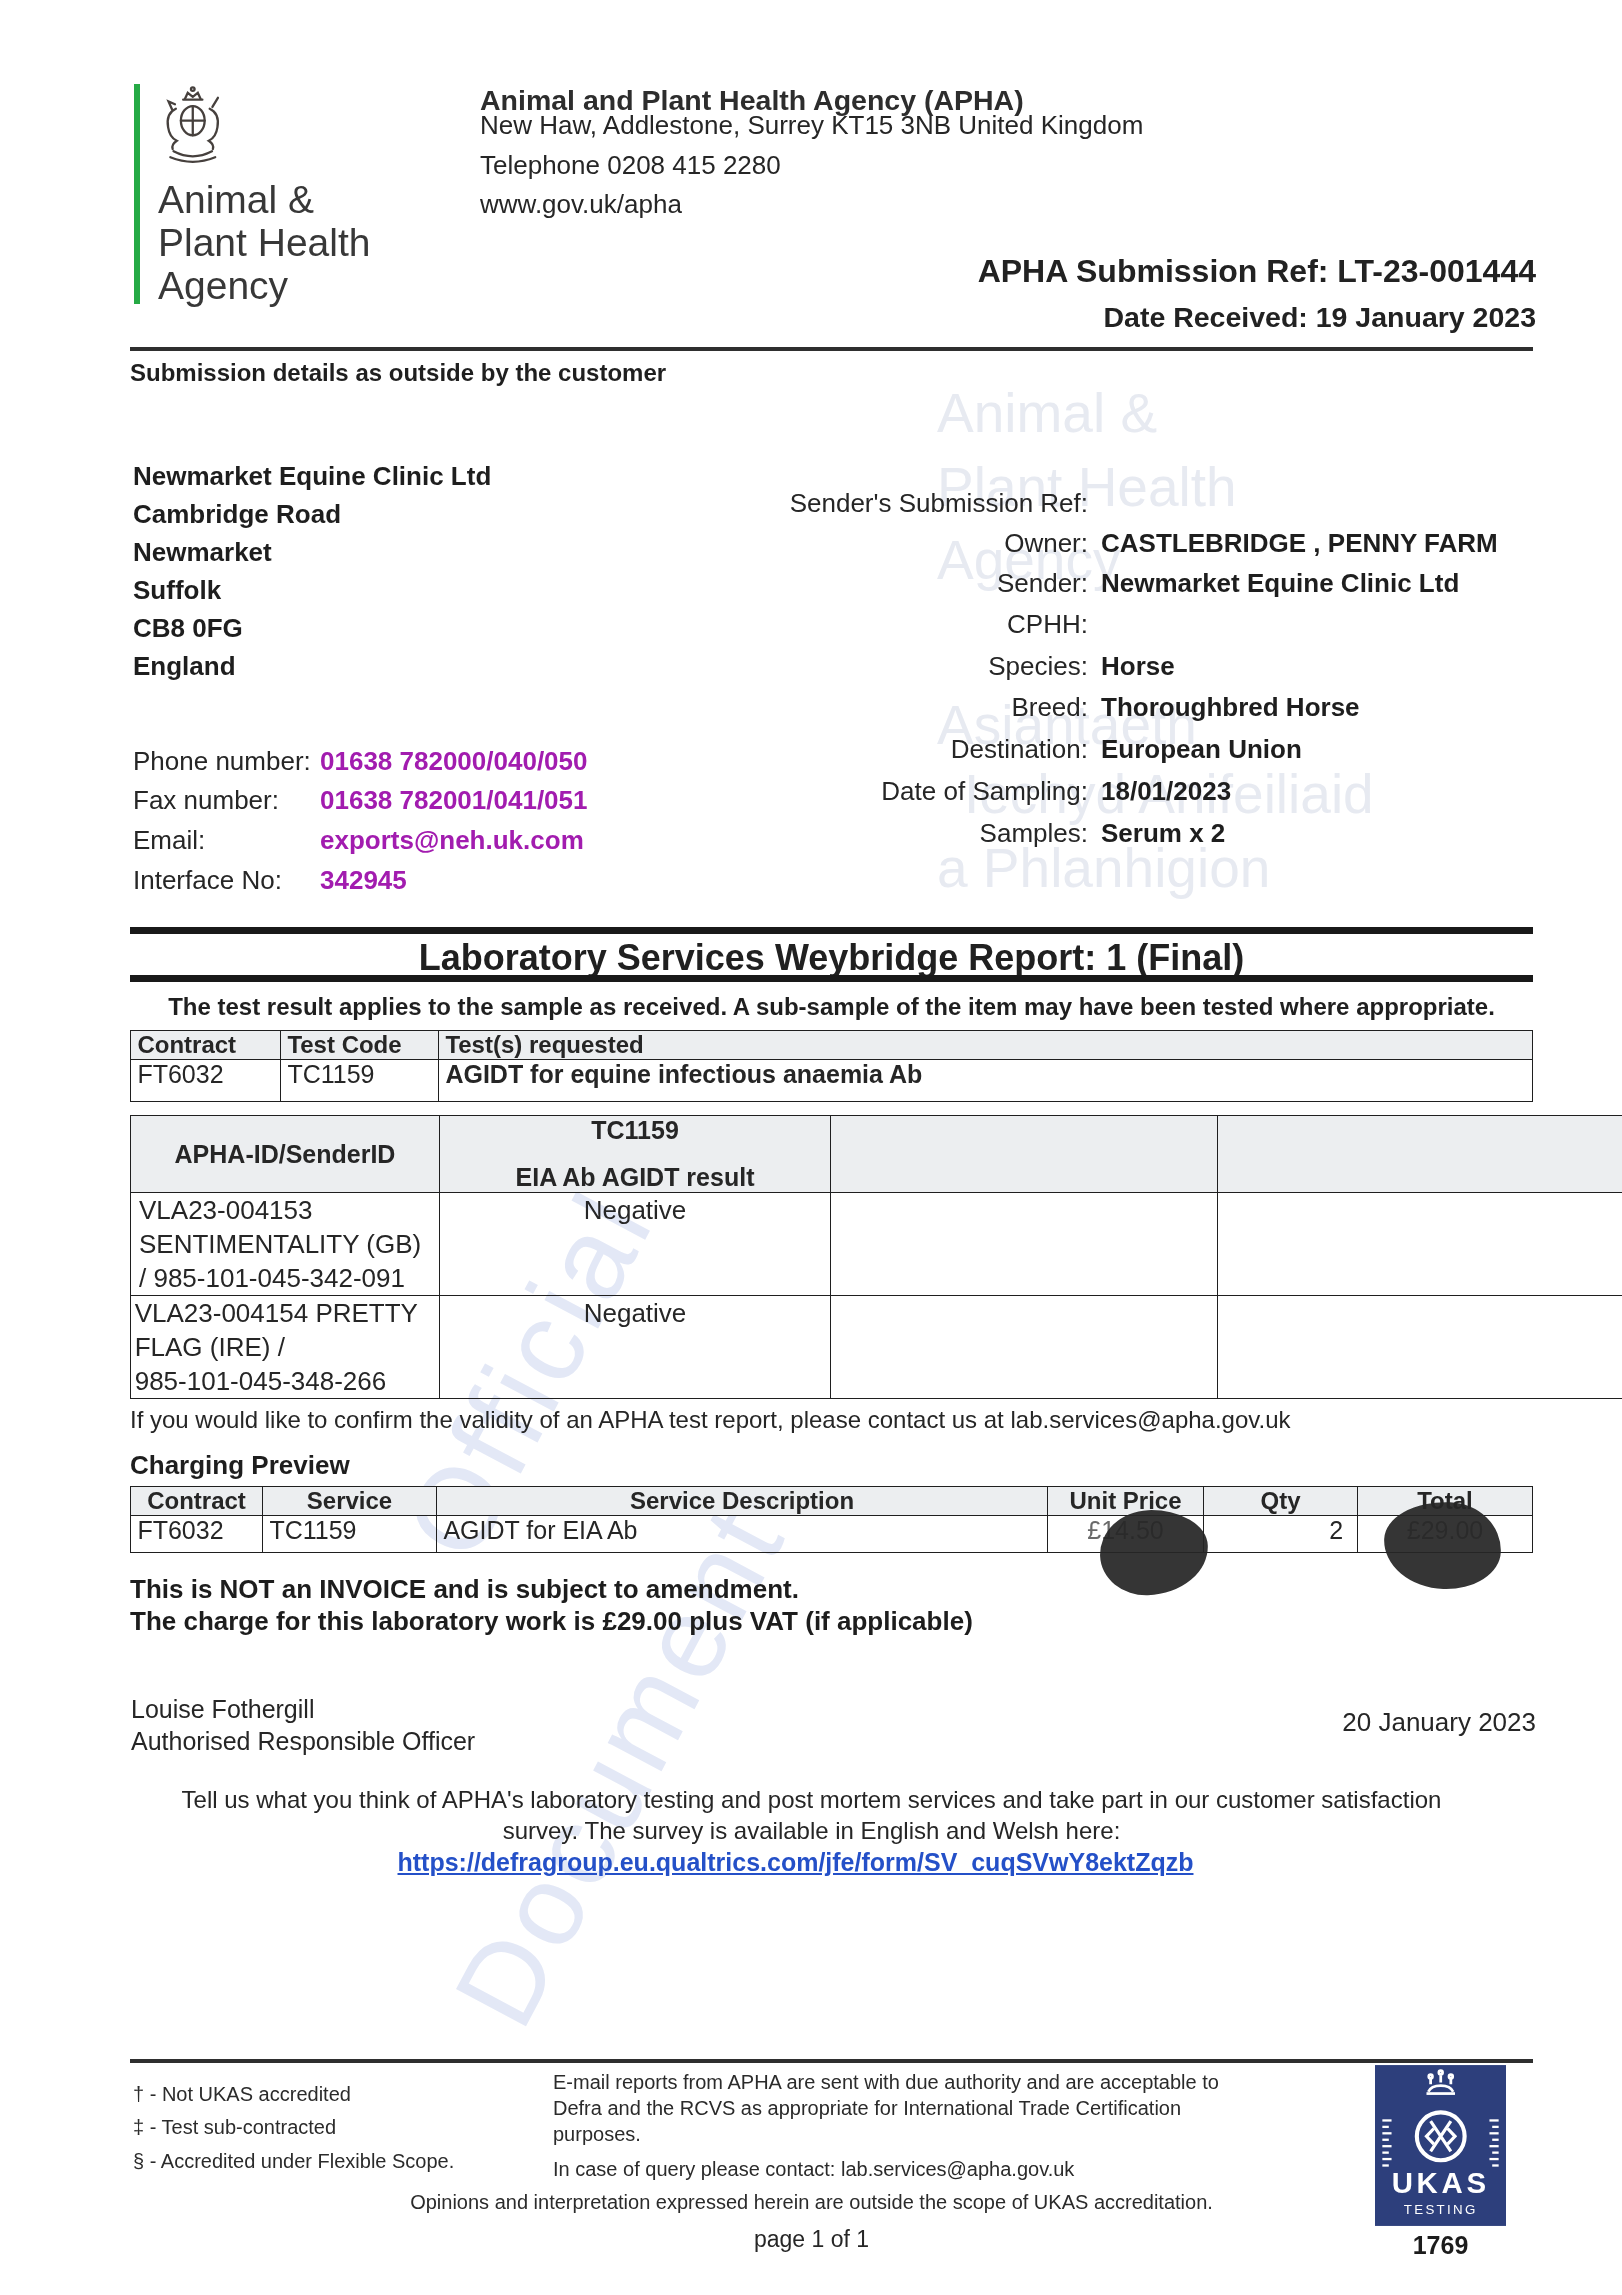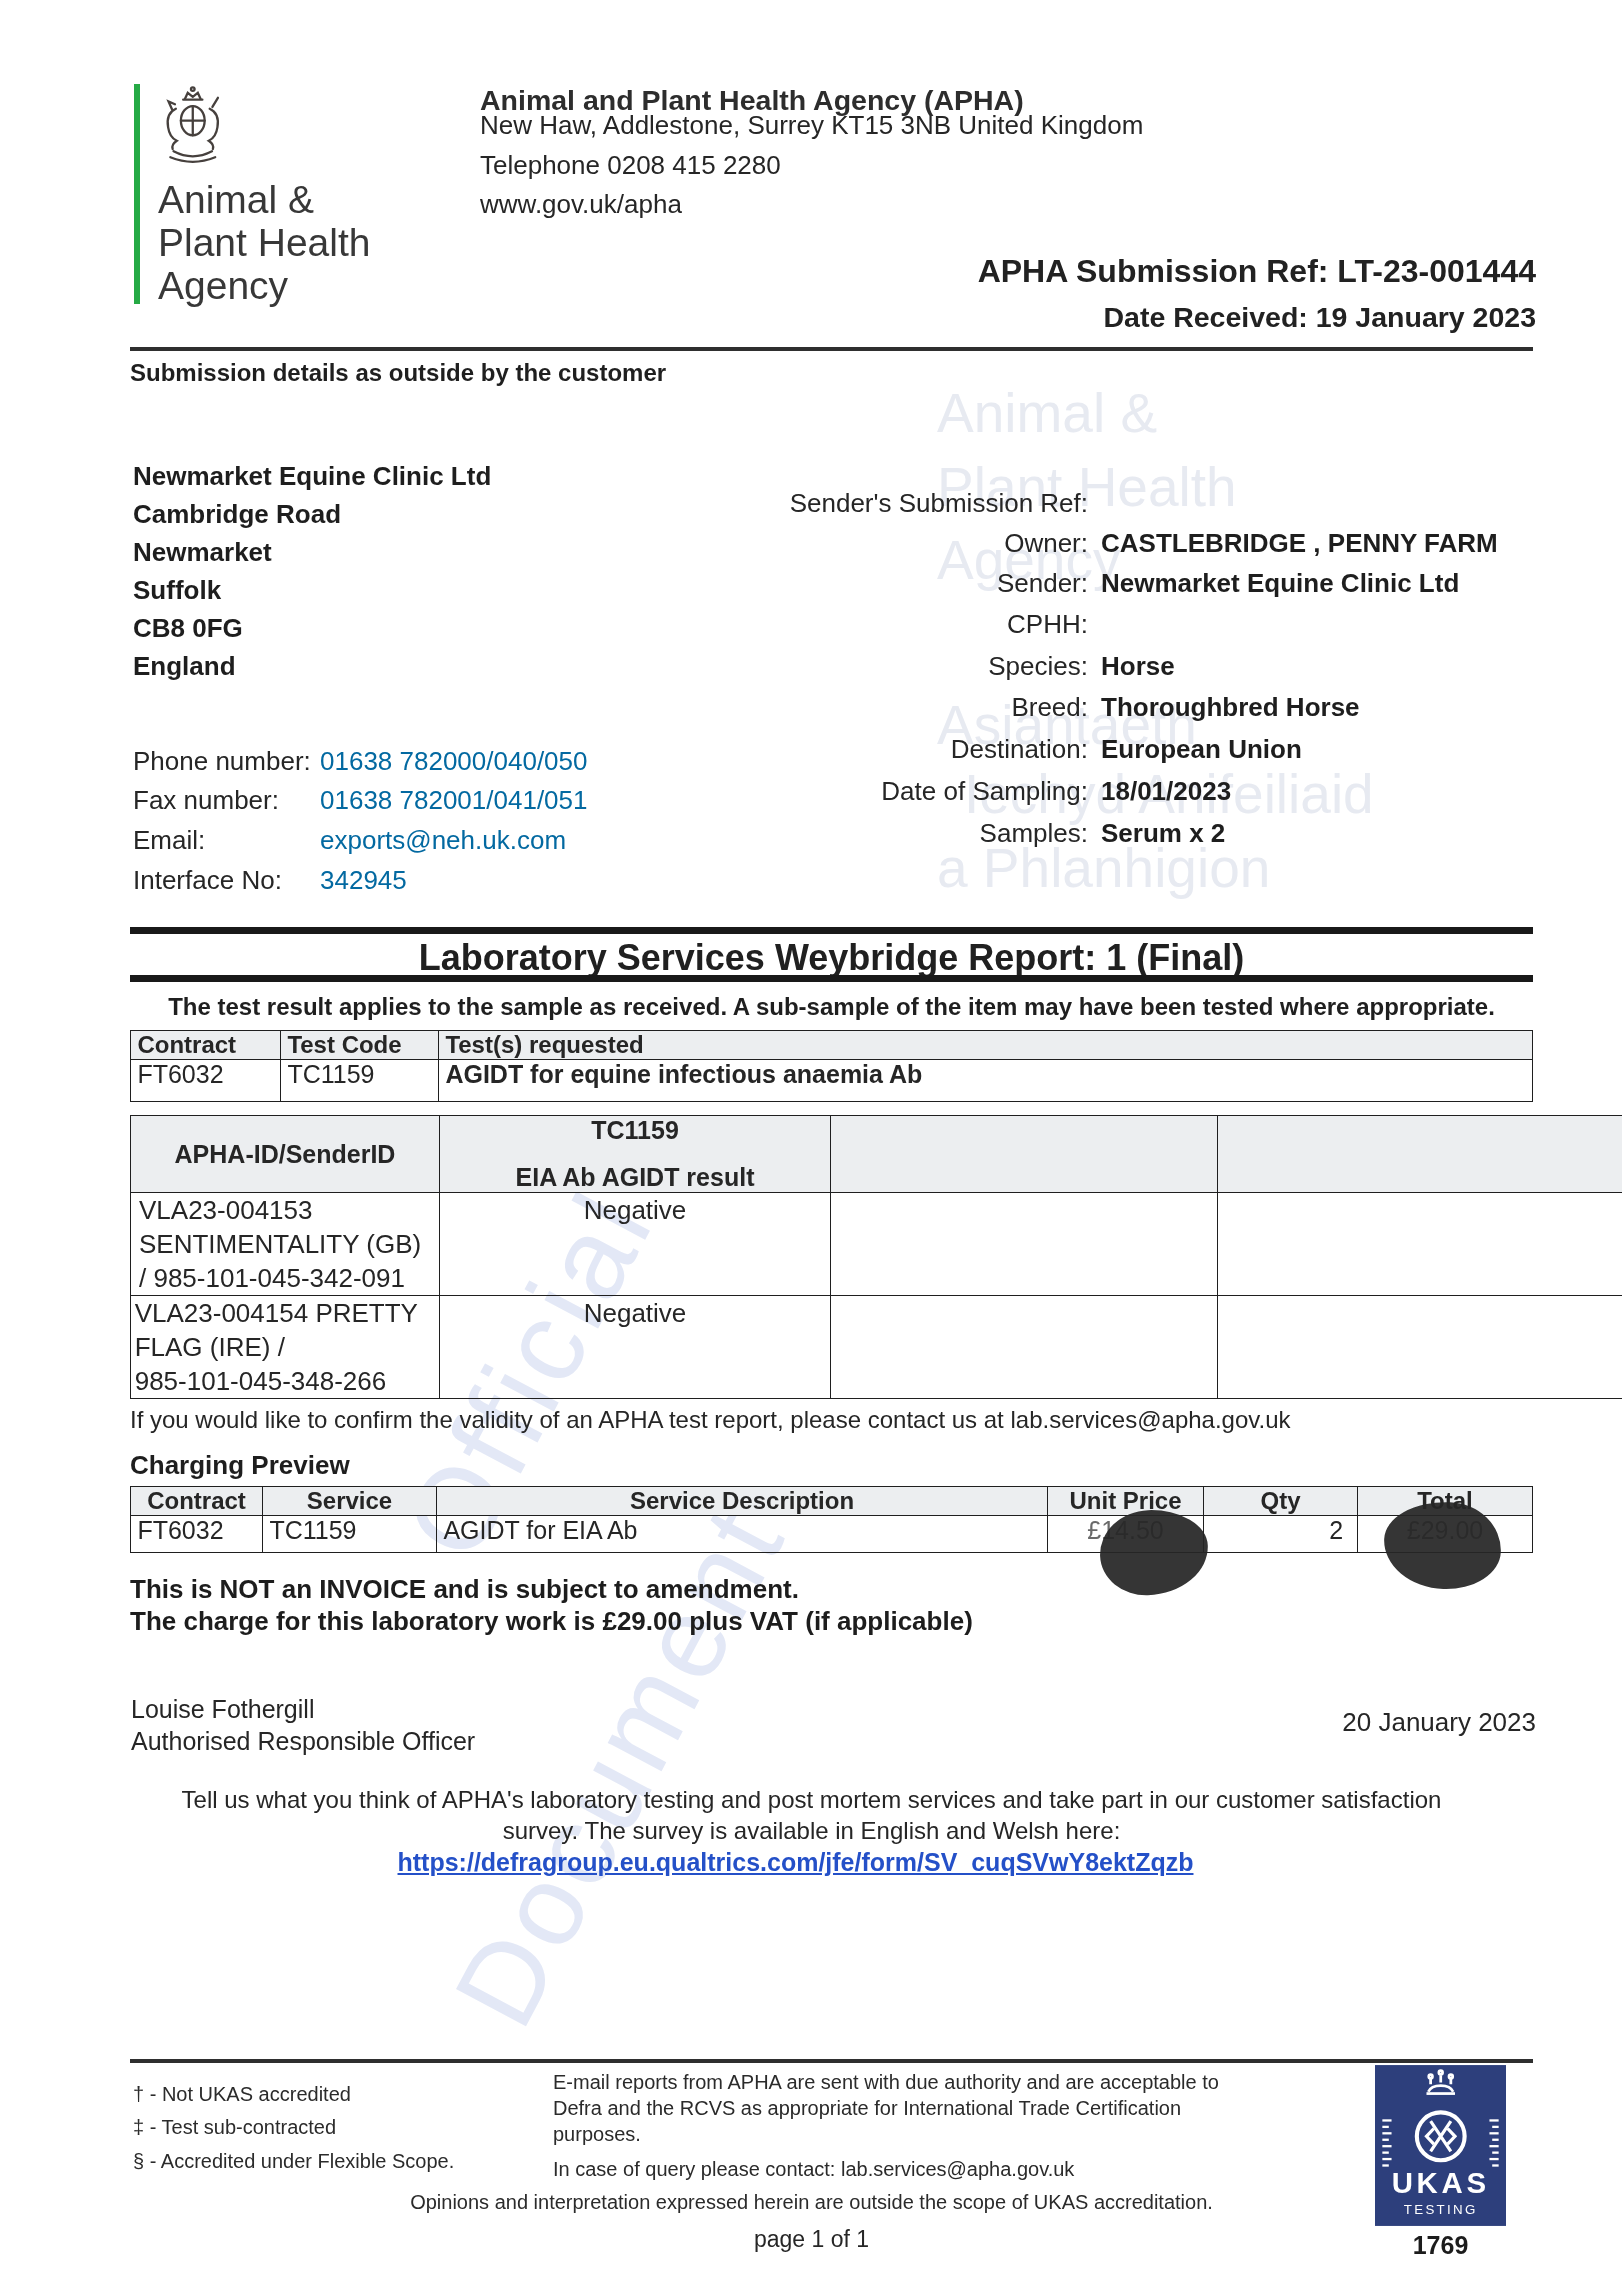--- a/index.html
+++ b/index.html
@@ -21,21 +21,21 @@
   
   .hdr{position:absolute;left:480px;z-index:1;}
   .rule{position:absolute;left:130px;width:1403px;background:#2f2f2f;z-index:1;}
   .heavy{position:absolute;left:130px;width:1403px;height:7.3px;background:#191919;z-index:1;}
   
   .drow{position:absolute;left:686px;width:849px;display:flex;font-size:26px;z-index:1;}
   .dlabel{width:402px;text-align:right;flex:none;}
   .dvalue{margin-left:13px;font-weight:bold;color:#1e1e1e;}
   .crow{position:absolute;left:133px;display:flex;font-size:26px;z-index:1;}
   .clabel{width:187px;flex:none;}
-  .cvalue{font-weight:normal;color:#0369a1;}
+  .cvalue{font-weight:bold;color:#a21caf;}
   
   table{border-collapse:collapse;table-layout:fixed;z-index:1;position:absolute;}
   td,th{border:1.8px solid #1f1f1f;padding:0 6.4px;vertical-align:top;overflow:hidden;}
   th{background:#eceef0;font-weight:bold;text-align:left;}
   .t-tests{left:130px;top:1030px;width:1403px;font-size:25px;}
   .t-tests th{height:25px;font-size:24px;}
   .t-tests td{height:41px;}
   .t-results{left:130px;top:1115px;width:1563px;font-size:26px;}
   .t-results th{height:64px;text-align:center;vertical-align:middle;font-size:25px;}
   .t-results td{height:99px;line-height:34px;}

